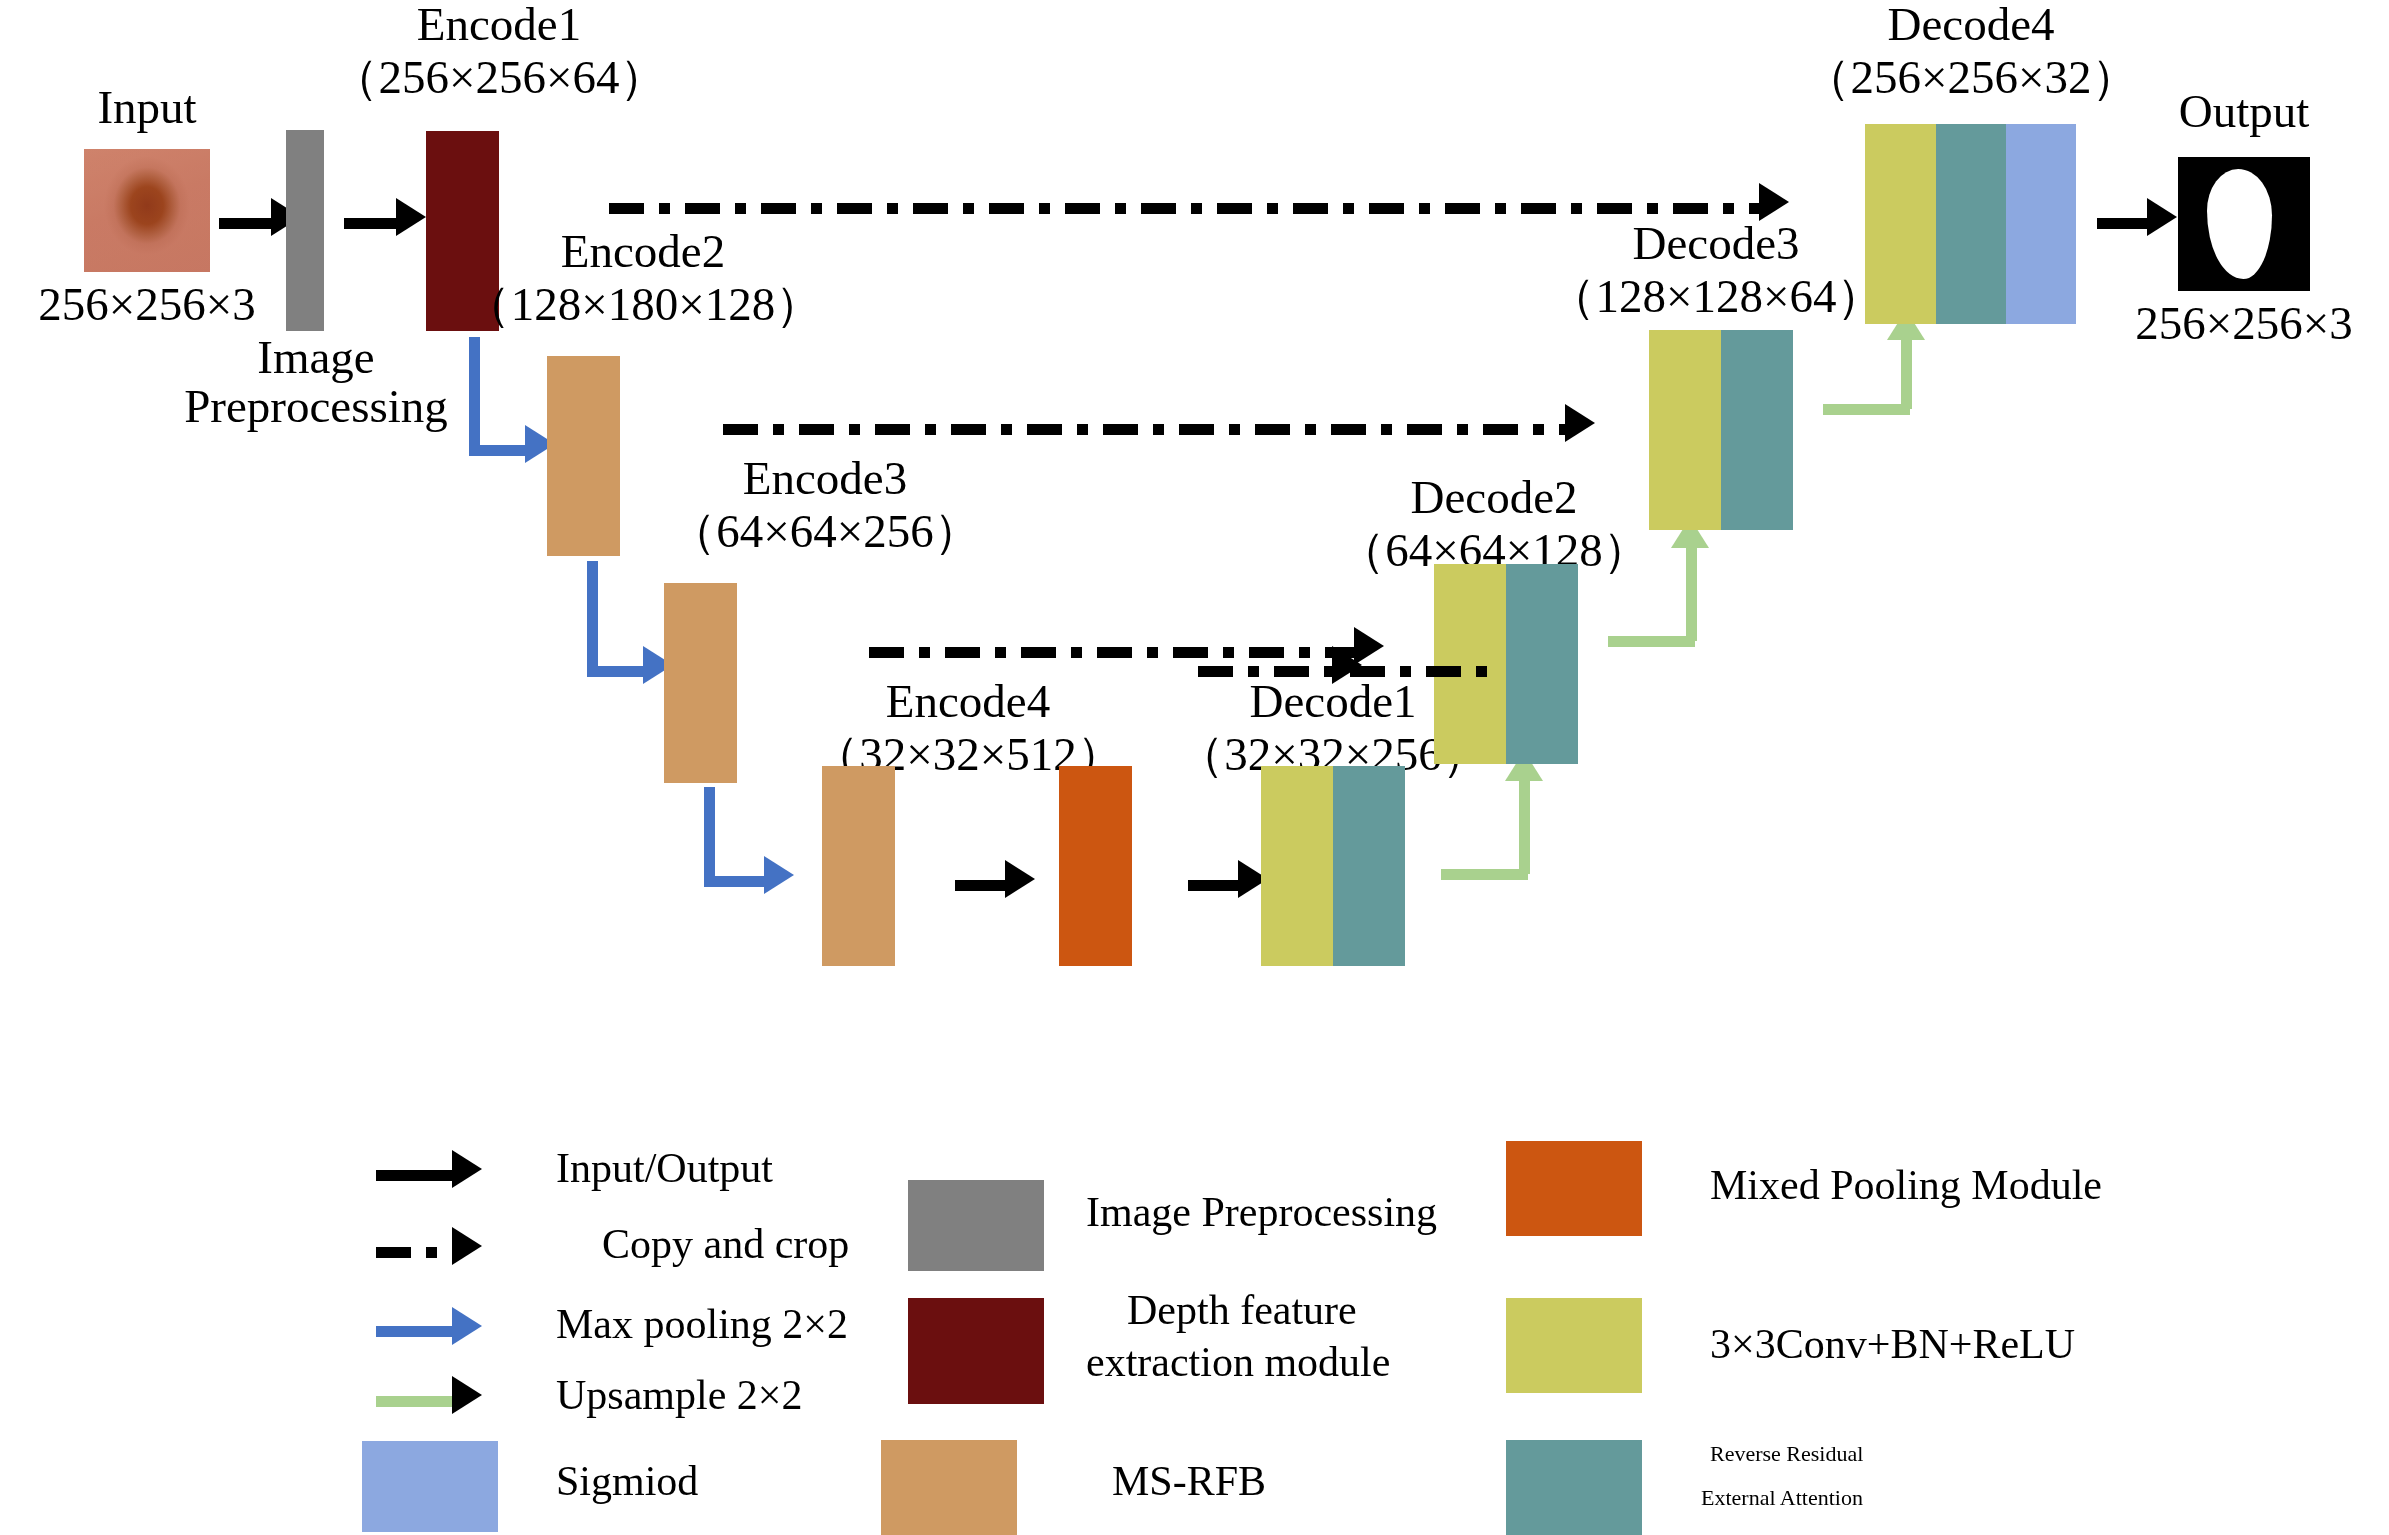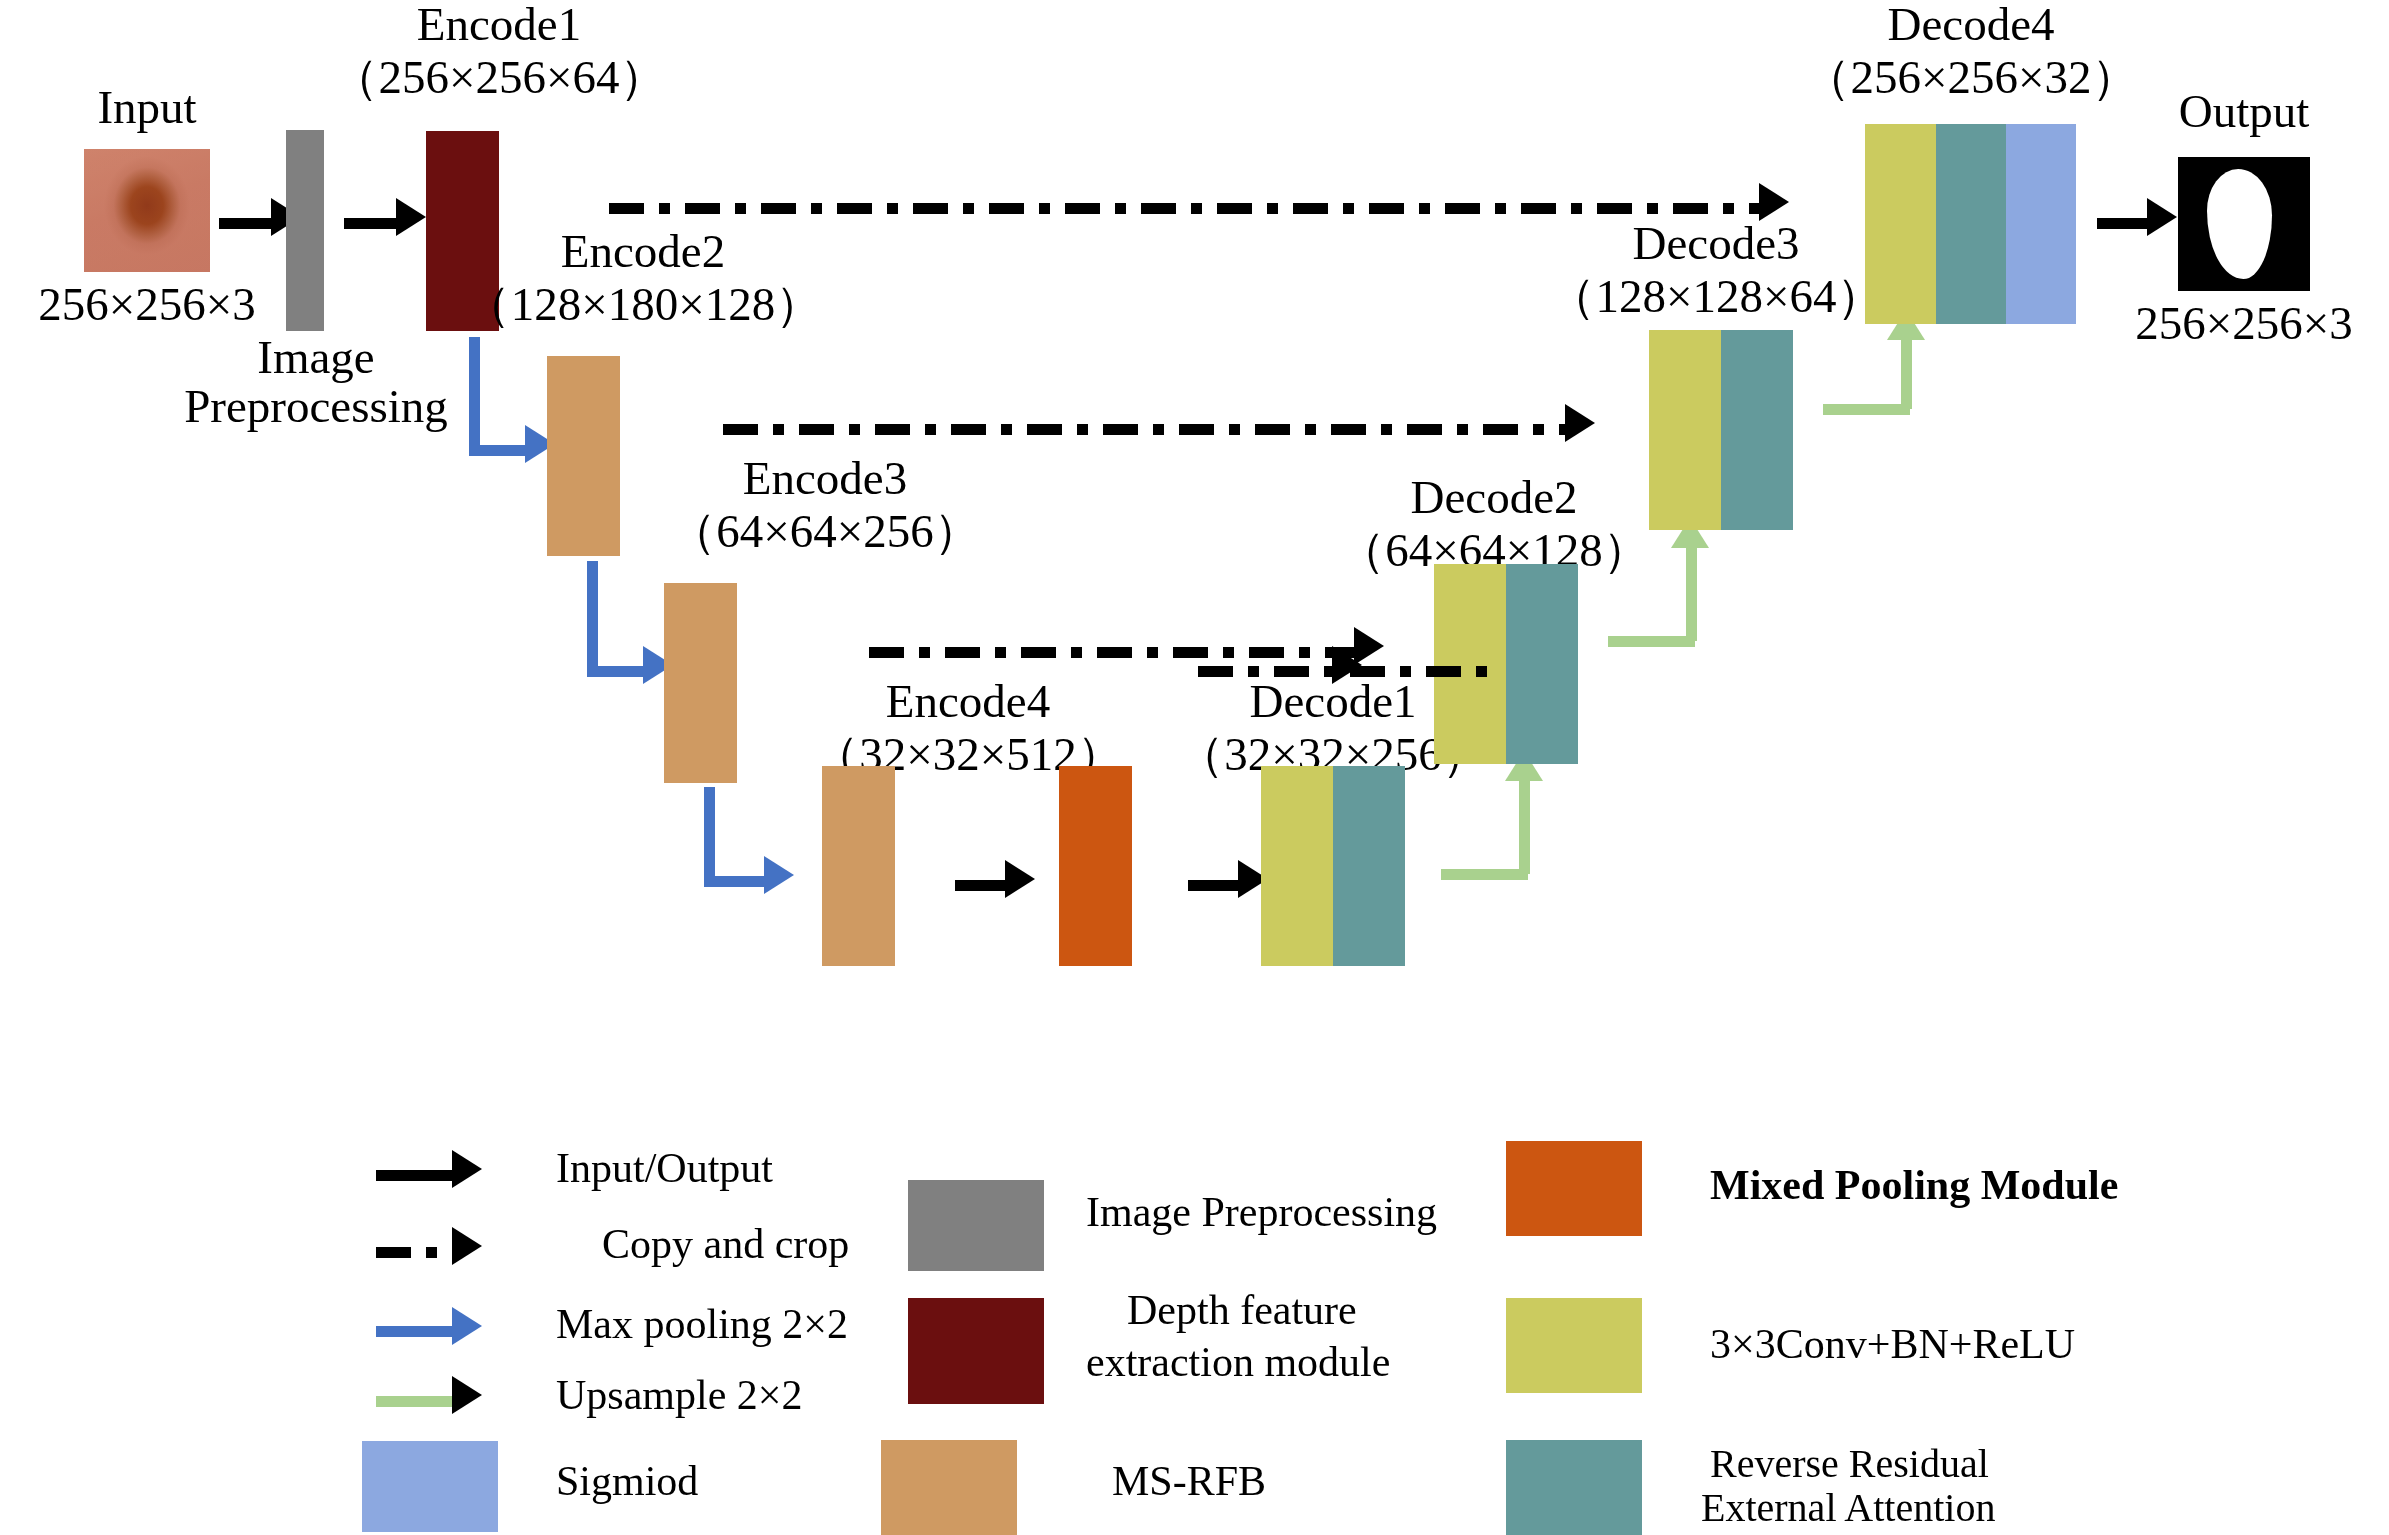--- a/index.html
+++ b/index.html
@@ -27,21 +27,21 @@
   .photo{position:absolute;background:
       radial-gradient(ellipse 34% 40% at 50% 46%, #A4542A 0%, #B0632F 38%, #C98E6C 62%, #DCA793 78%, #E3B1A0 100%),
       linear-gradient(160deg,#E8BCAB 0%,#E2B0A0 45%,#DFAC9C 100%);
       background-blend-mode:multiply,normal;}
   .mask{position:absolute;background:#000;}
   .mask .blobb{position:absolute;background:#fff;
     border-radius:48% 52% 44% 56% / 38% 42% 58% 62%;}
   .legend-sw{position:absolute;}
   .lg-txt{position:absolute;font-size:42px;white-space:nowrap;line-height:1.15;
           font-family:"Liberation Serif","DejaVu Serif",serif;}
-  .lg-txt.small{font-size:40px;}
+  .lg-txt.small{font-size:22px;}
   .lg-arrow{position:absolute;}
 </style>
 </head>
 <body>
 
 <div id="stage">
 
   <div class="lbl c" style="left:147px;top:83px;">Input</div>
   <div class="photo" style="left:84px;top:149px;width:126px;height:123px;"></div>
   <div class="lbl c" style="left:147px;top:280px;">256×256×3</div>
@@ -214,21 +214,21 @@
     <div class="lg-txt" style="left:1086px;top:1188px;">Image Preprocessing</div>
 
     <div class="legend-sw" style="left:908px;top:1298px;width:136px;height:106px;background:#6B0F0F;"></div>
     <div class="lg-txt" style="left:1127px;top:1286px;">Depth feature</div>
     <div class="lg-txt" style="left:1086px;top:1338px;">extraction module</div>
 
     <div class="legend-sw" style="left:881px;top:1440px;width:136px;height:95px;background:#CF9A62;"></div>
     <div class="lg-txt" style="left:1112px;top:1457px;">MS-RFB</div>
 
     <div class="legend-sw" style="left:1506px;top:1141px;width:136px;height:95px;background:#CC5611;"></div>
-    <div class="lg-txt" style="left:1710px;top:1161px;font-weight:bold;">Mixed Pooling Module</div>
+    <div class="lg-txt" style="left:1710px;top:1161px;">Mixed Pooling Module</div>
 
     <div class="legend-sw" style="left:1506px;top:1298px;width:136px;height:95px;background:#CBCB5F;"></div>
     <div class="lg-txt" style="left:1710px;top:1320px;">3×3Conv+BN+ReLU</div>
 
     <div class="legend-sw" style="left:1506px;top:1440px;width:136px;height:95px;background:#649A9B;"></div>
     <div class="lg-txt small" style="left:1710px;top:1441px;">Reverse Residual</div>
     <div class="lg-txt small" style="left:1701px;top:1485px;">External Attention</div>
 
   </div>
 

